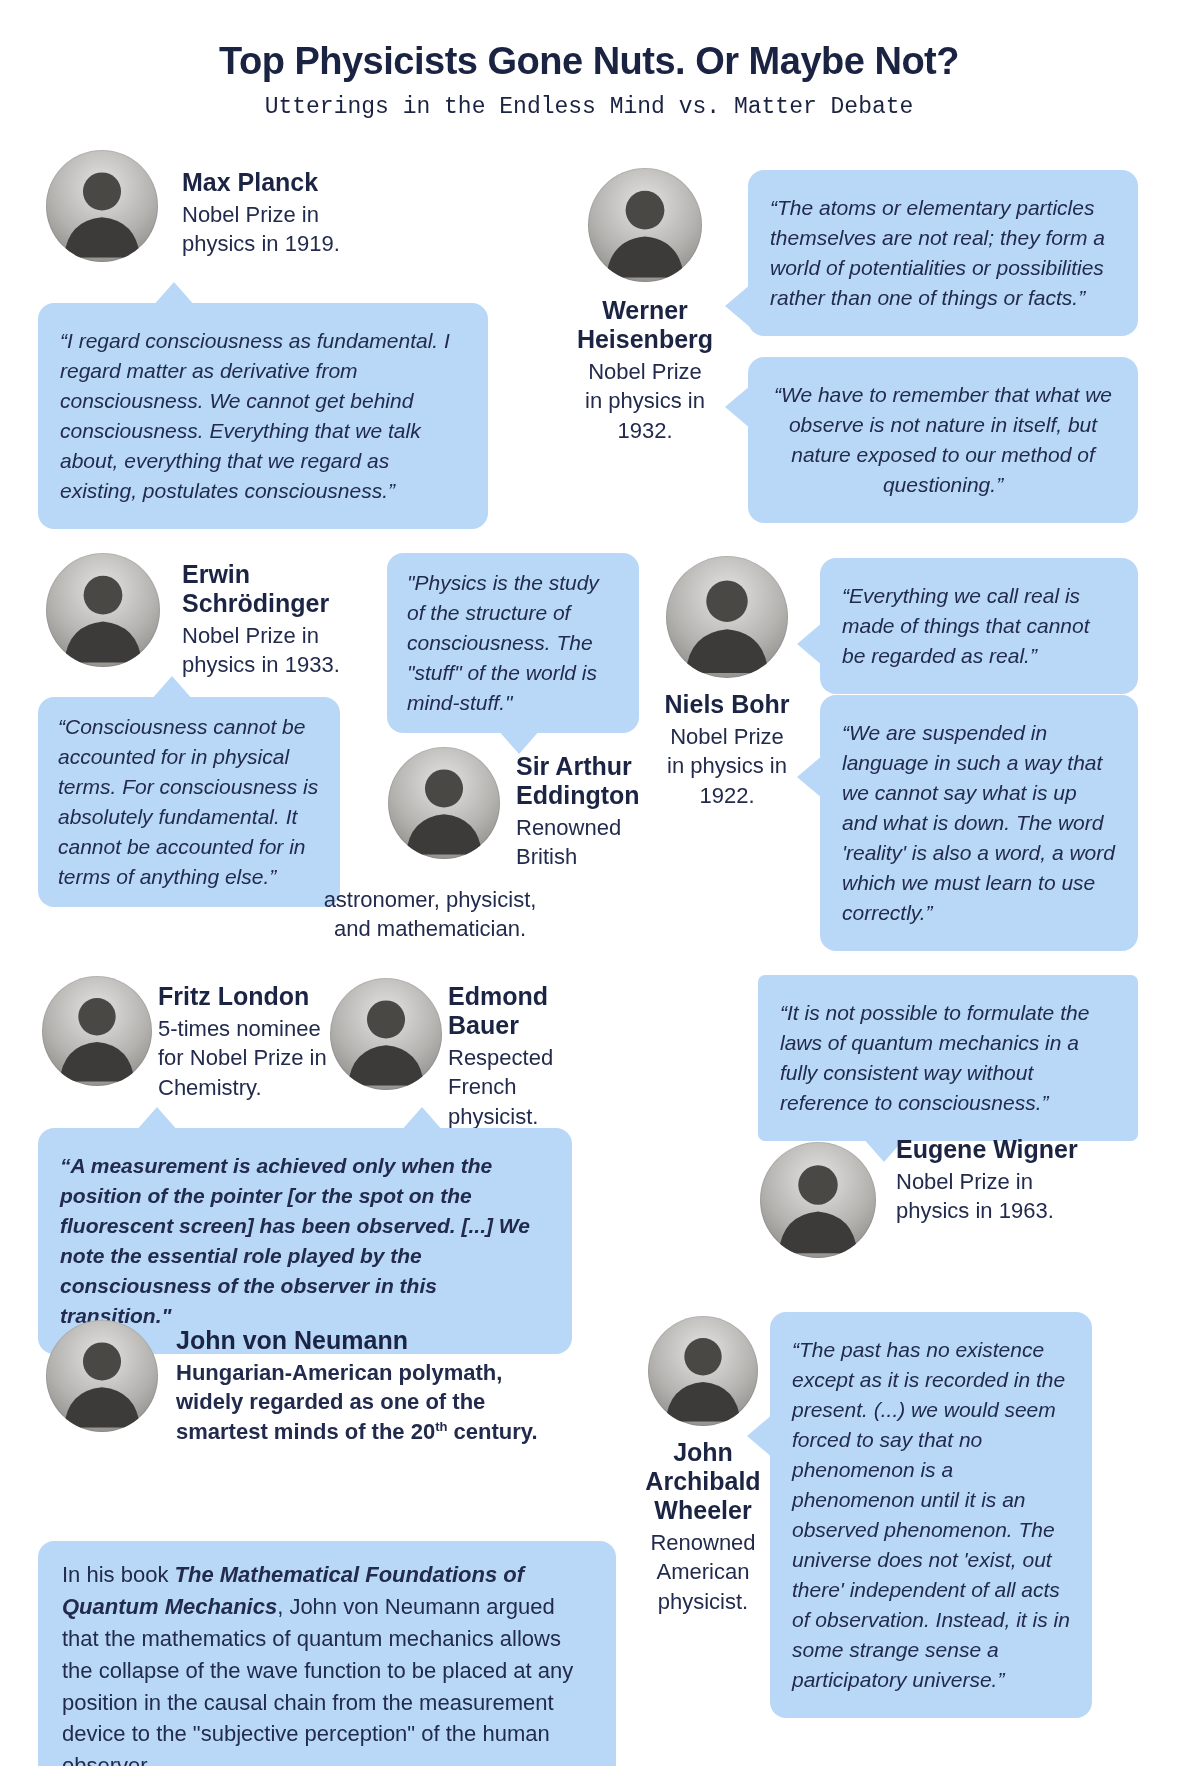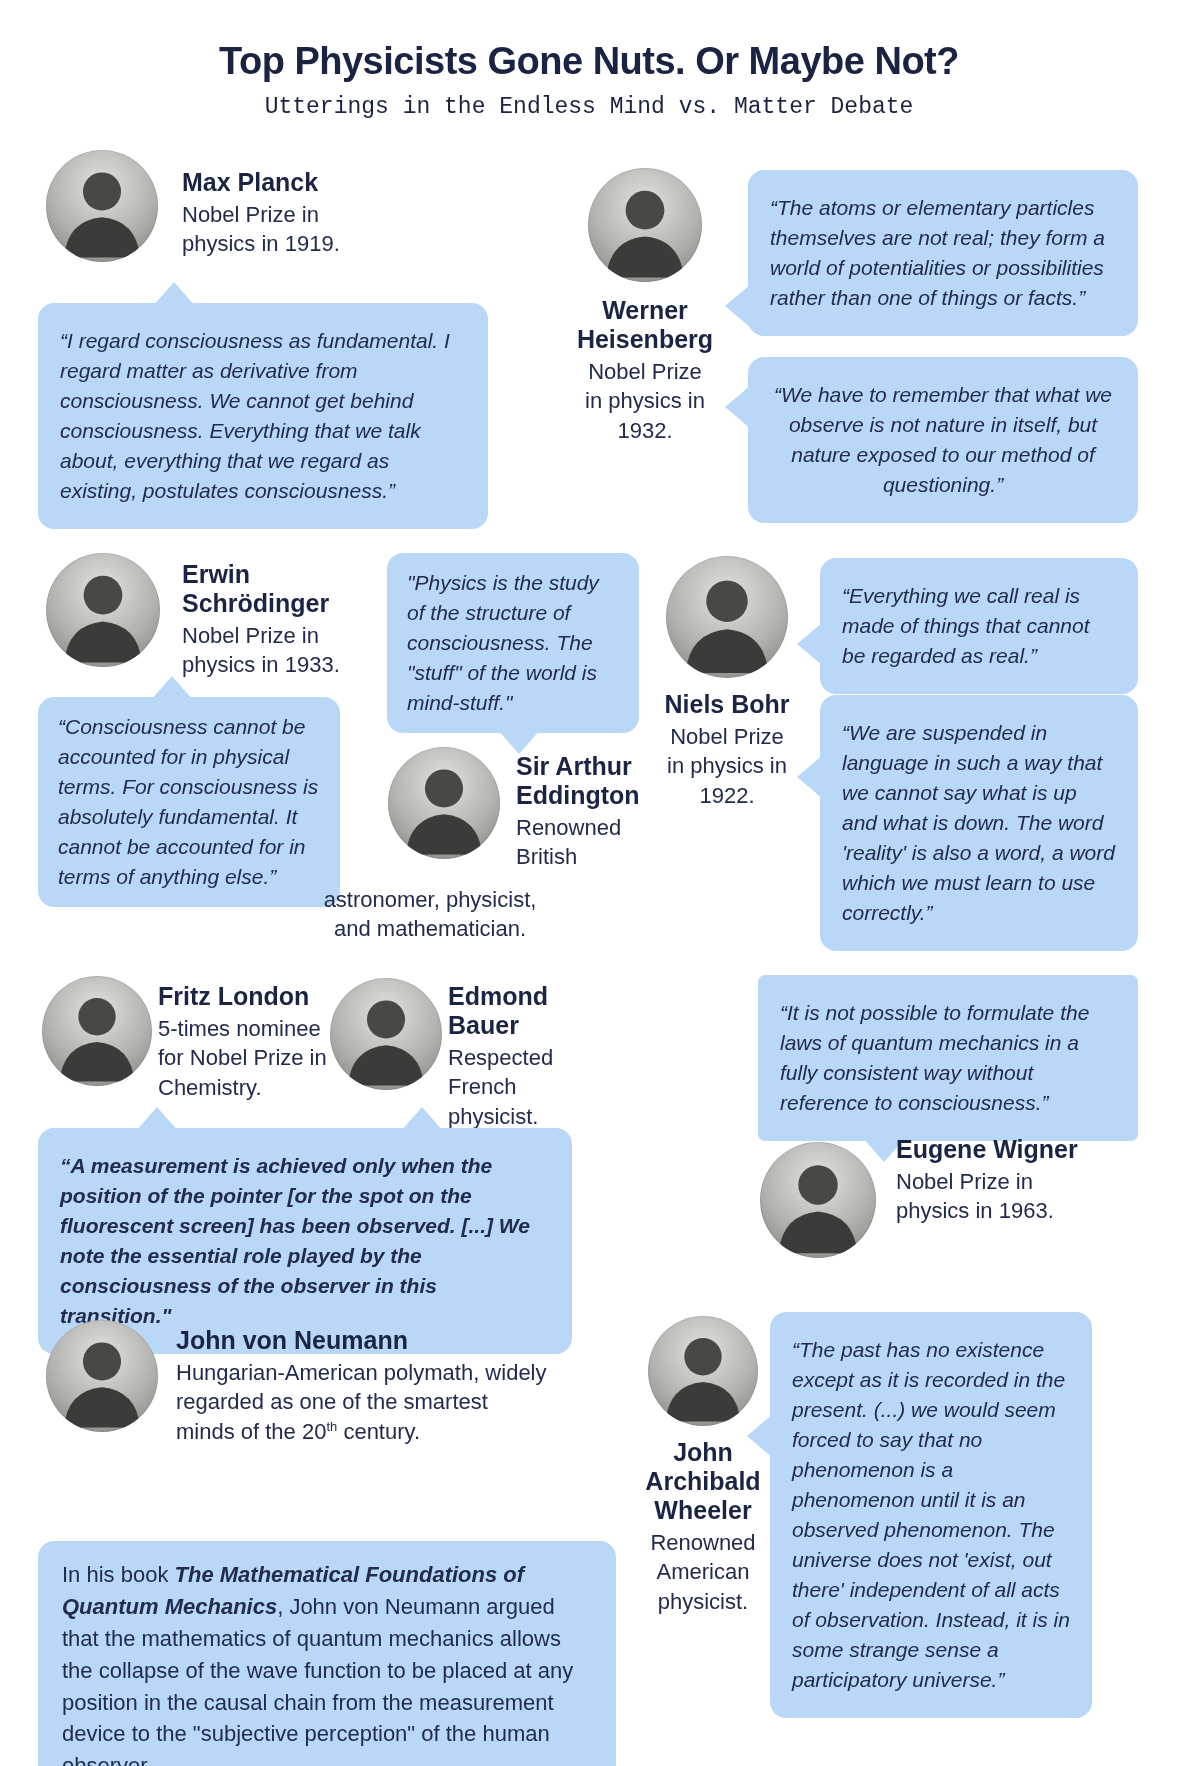--- a/index.html
+++ b/index.html
@@ -174,21 +174,21 @@
   </div>
 
   <div class="photo" style="left:46px;top:1320px;width:112px;height:112px;">
     <svg viewBox="0 0 100 100">
         <circle cx="50" cy="37" r="17" fill="#4a4845"></circle>
         <path d="M16,96 Q19,63 50,60 Q81,63 84,96 Z" fill="#3d3b39"></path>
       </svg>
   </div>
   <div class="nameblock" style="left:176px;top:1326px;width:380px;">
     <div class="pname">John von Neumann</div>
-    <div class="pcred" style="width:372px;"><span>Hungarian-American polymath, widely regarded as one of the smartest minds of the 20</span><sup class="sp">th</sup><span> century.</span></div>
+    <div class="pcred" style="width:372px;font-weight:bold;"><span>Hungarian-American polymath, widely regarded as one of the smartest minds of the 20</span><sup class="sp">th</sup><span> century.</span></div>
   </div>
   <div class="bubble plain" style="left:38px;top:1541px;width:578px;">
     <span>In his book </span><span class="book">The Mathematical Foundations of Quantum Mechanics</span><span>, John von Neumann argued that the mathematics of quantum mechanics allows the collapse of the wave function to be placed at any position in the causal chain from the measurement device to the "subjective perception" of the human observer.</span>
   </div>
 
   <div class="photo" style="left:648px;top:1316px;width:110px;height:110px;">
     <svg viewBox="0 0 100 100">
         <circle cx="50" cy="37" r="17" fill="#4a4845"></circle>
         <path d="M16,96 Q19,63 50,60 Q81,63 84,96 Z" fill="#3d3b39"></path>
       </svg>

